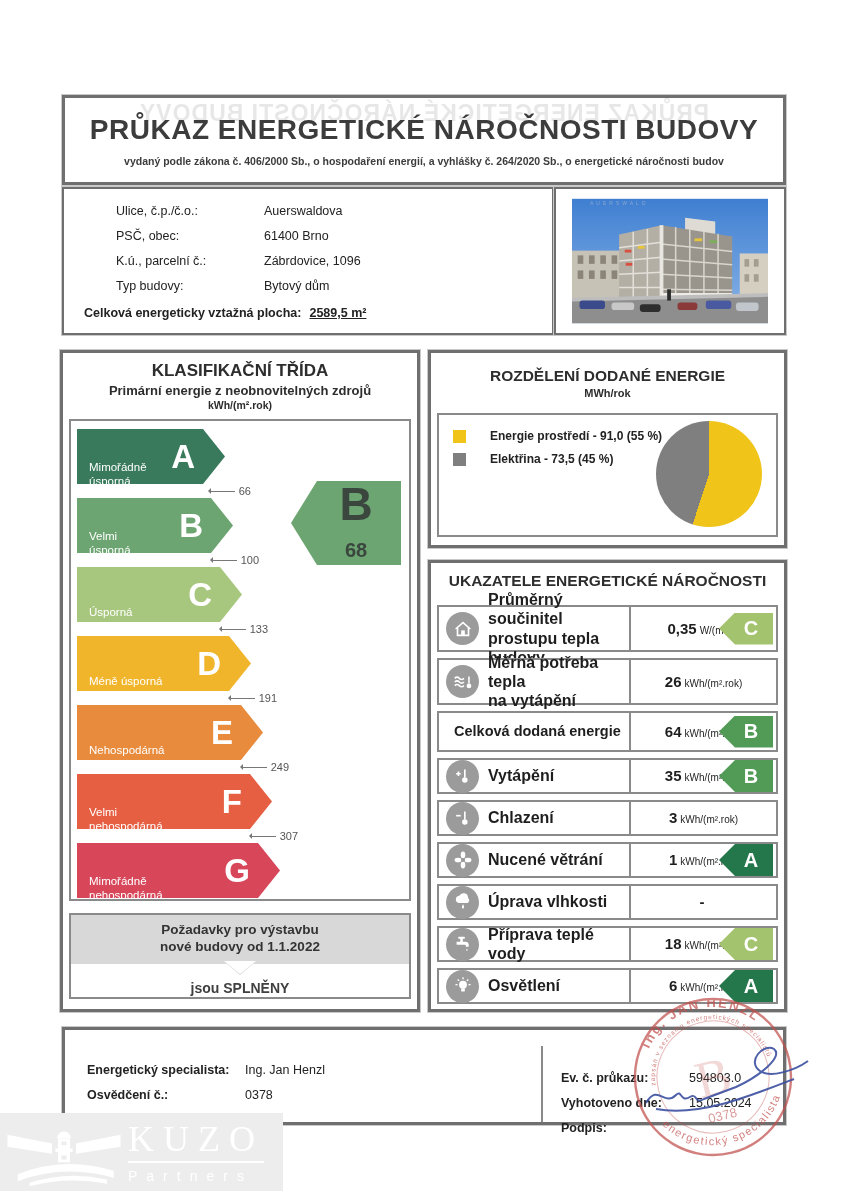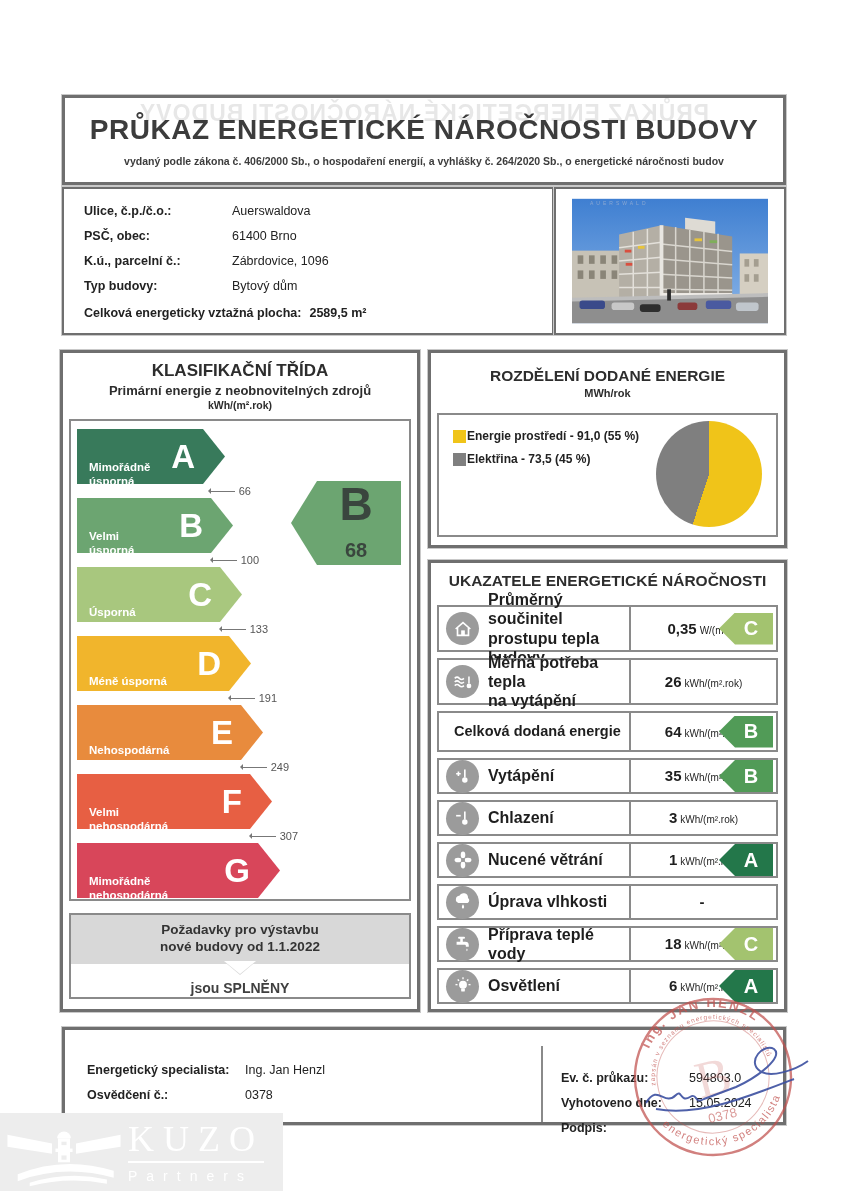--- a/index.html
+++ b/index.html
@@ -14,40 +14,40 @@
   .header-box{left:62px;top:95px;width:718px;height:84px;text-align:center;}
   .ghost-title{position:absolute;left:0;right:0;top:2px;transform:scaleX(-1);
       font-size:23px;font-weight:bold;color:rgba(60,60,60,.12);letter-spacing:1px;white-space:nowrap;}
   .main-title{margin-top:16px;font-size:28px;font-weight:bold;color:#3c3c3c;letter-spacing:.5px;}
   .sub-title{margin-top:9px;font-size:10.5px;font-weight:bold;color:#3c3c3c;}
 
   
   .info-box{left:62px;top:187px;width:488px;height:144px;border-width:2px;padding:0;}
   .info-rows{padding:10px 0 0 20px;}
   .info-row{display:flex;line-height:25px;font-size:12.5px;}
-  .info-label{font-weight:bold;width:148px;}
+  .info-label{font-weight:normal;width:148px;margin-left:32px;}
   .info-area{padding-left:20px;margin-top:2px;font-size:12.5px;font-weight:bold;line-height:24px;}
-  .info-area .val{margin-left:8px;}
+  .info-area .val{margin-left:8px;text-decoration:underline;}
 
   .photo-box{left:554px;top:187px;width:228px;height:144px;border-width:2px;display:flex;
       align-items:center;justify-content:center;}
   .photo-frame{position:relative;width:196px;height:128px;overflow:hidden;}
   .photo-label{position:absolute;left:18px;top:3px;font-size:5px;letter-spacing:3px;color:#89a7d2;z-index:3;}
 
   
   .class-panel{left:60px;top:350px;width:354px;height:656px;}
   .class-head{text-align:center;padding-top:8px;}
   .class-title{font-size:17px;font-weight:bold;color:#2d2d2d;}
   .class-sub{font-size:13px;font-weight:bold;margin-top:2px;color:#2d2d2d;}
   .class-unit{font-size:10.5px;font-weight:bold;margin-top:1px;color:#2d2d2d;}
   .arrows-box{position:absolute;left:6px;right:6px;top:66px;height:482px;padding:8px 0 0 6px;box-sizing:border-box;}
   .class-row{position:relative;}
   .class-bar{height:55px;display:flex;align-items:center;position:relative;color:#fff;
       clip-path:polygon(0 0,calc(100% - 22px) 0,100% 50%,calc(100% - 22px) 100%,0 100%);}
-  .bar-label{font-size:11.5px;font-weight:bold;line-height:1.2;padding-left:12px;white-space:pre-line;margin-top:37px;}
+  .bar-label{font-size:11.5px;font-weight:normal;line-height:1.2;padding-left:12px;white-space:pre-line;margin-top:37px;}
   .bar-letter{position:absolute;right:30px;top:50%;transform:translateY(-50%);
       font-size:33px;font-weight:bold;}
   .threshold{height:14px;display:flex;justify-content:flex-end;align-items:center;}
   .threshold-inner{display:inline-flex;align-items:center;gap:4px;transform:translateX(26px);}
   .th-arrow{position:relative;width:26px;height:1px;background:#777;display:inline-block;}
   .th-arrow::before{content:"";position:absolute;left:-1px;top:-3px;border:3.5px solid transparent;
       border-right-color:#777;border-left:0;}
   .th-num{font-size:11px;color:#555;}
   .rating-arrow{position:absolute;right:8px;top:60px;width:110px;height:84px;
       clip-path:polygon(0 50%,26px 0,100% 0,100% 100%,26px 100%);
@@ -63,21 +63,21 @@
       border-top:13px solid #fff;border-bottom:0;z-index:-1;}
   .req-result{text-align:center;font-size:14px;font-weight:bold;color:#404040;margin-top:16px;}
 
   
   .pie-panel{left:428px;top:350px;width:353px;height:192px;}
   .pie-head{text-align:center;padding-top:14px;}
   .pie-title{font-size:15.5px;font-weight:bold;color:#2d2d2d;}
   .pie-unit{font-size:11px;font-weight:bold;margin-top:2px;color:#2d2d2d;}
   .pie-inner{position:absolute;left:6px;right:6px;top:60px;height:120px;}
   .legend{position:absolute;left:14px;top:14px;display:flex;flex-direction:column;gap:9px;}
-  .legend-item{display:flex;align-items:center;gap:1px;}
+  .legend-item{display:flex;align-items:center;gap:24px;}
   .legend-swatch{width:13px;height:13px;flex:none;}
   .legend-label{font-size:12px;font-weight:bold;color:#222;}
   .pie{position:absolute;right:14px;top:6px;width:106px;height:106px;border-radius:50%;}
 
   
   .ind-panel{left:428px;top:560px;width:353px;height:446px;}
   .ind-title{text-align:center;font-size:15.5px;font-weight:bold;color:#2d2d2d;padding-top:9px;}
   .ind-rows{position:absolute;left:6px;right:6px;top:42px;display:flex;flex-direction:column;gap:6px;}
   .ind-row{display:flex;height:36px;box-sizing:border-box;}
   .ind-row.row-tall{height:47px;}

